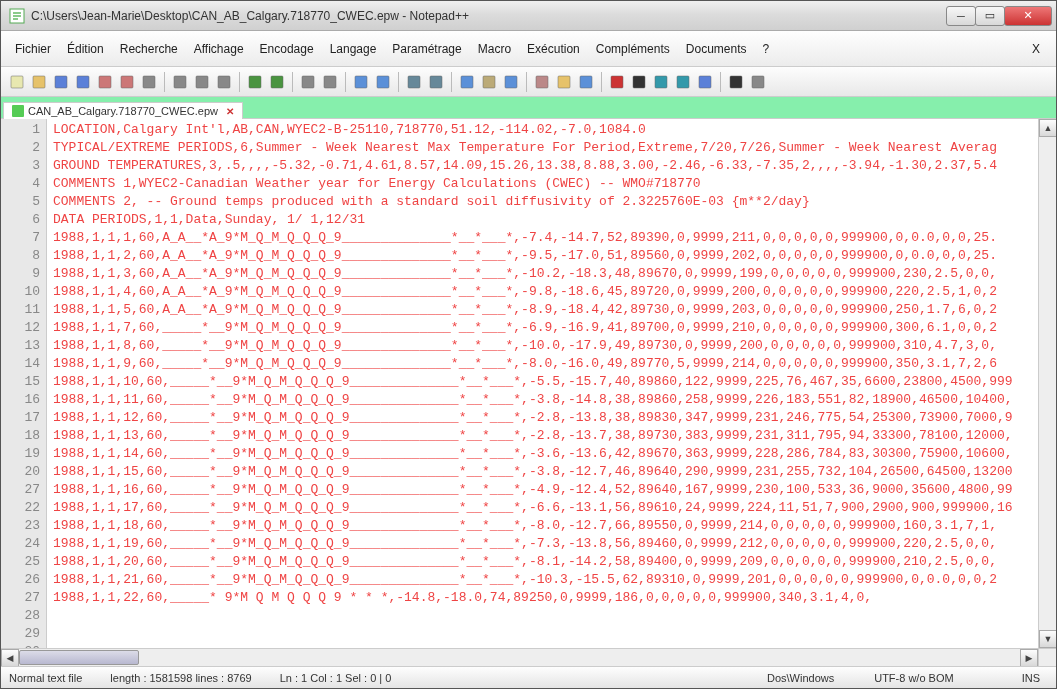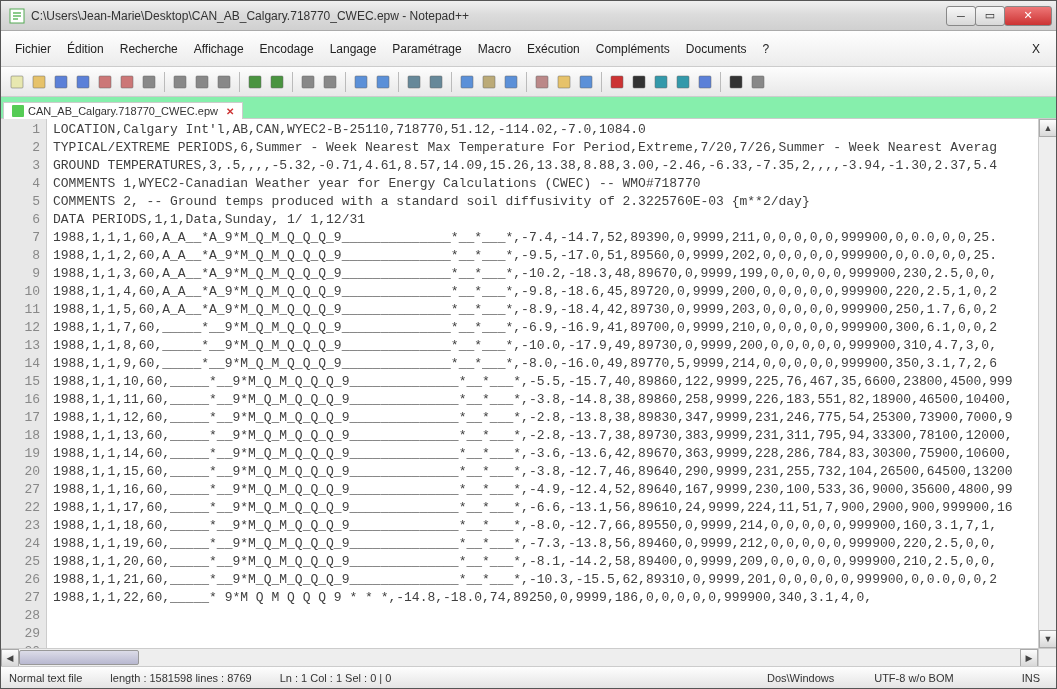--- a/index.html
+++ b/index.html
@@ -17,21 +17,21 @@
   .menubar .right { margin-left: auto; padding-right: 10px; }
   .toolbar { height: 30px; background: linear-gradient(to bottom,#fdfdfd,#e8e8e8); border-bottom: 1px solid #ccc; display: flex; align-items: center; padding: 0 6px; gap: 2px; }
   .tbtn { width: 20px; height: 20px; border: 1px solid transparent; display:flex; align-items:center; justify-content:center; border-radius:2px; }
   .tsep { width: 1px; height: 20px; background: #bbb; margin: 0 3px; }
   .tabbar { height: 22px; background: #86efac; border-bottom: 1px solid #ccc; display: flex; align-items: flex-end; padding-left: 2px; }
   .tab { background: #fff; border: 1px solid #ccc; border-bottom: none; padding: 2px 8px; font-size: 11px; color: #333; display: flex; align-items: center; gap: 4px; position: relative; top: 1px; }
   .tab .tabfileicon { width:12px; height:12px; background:#5c5; border-radius:1px; }
   .tab .closetab { font-size: 10px; color: #c33; margin-left: 4px; font-weight:bold;}
   .editor-area { flex: 1; display: flex; overflow: hidden; background: #fff; position: relative; }
   .gutter { width: 46px; background: #e8e8e8; border-right: 1px solid #ccc; text-align: right; padding: 2px 6px 0 0; color: #888; font-family: Consolas, "Courier New", monospace; font-size: 13px; line-height: 18px; }
-  .code { flex: 1; padding: 2px 0 0 6px; font-family: Consolas, "Courier New", monospace; font-size: 13px; line-height: 18px; white-space: nowrap; overflow: hidden; color: #404040; position:relative;}
+  .code { flex: 1; padding: 2px 0 0 6px; font-family: Consolas, "Courier New", monospace; font-size: 13px; line-height: 18px; white-space: nowrap; overflow: hidden; color: #ef4444; position:relative;}
   .scroll-v { position:absolute; right:0; top:0; bottom:18px; width:18px; background:#f0f0f0; border-left:1px solid #ccc; display:flex; flex-direction:column;}
   .scroll-v .arrow, .scroll-h .arrow { height:18px; width:18px; background:linear-gradient(to bottom,#fdfdfd,#d8d8d8); border:1px solid #aaa; display:flex;align-items:center;justify-content:center; font-size:9px; color:#444;}
   .scroll-v .track { flex:1; background:#eee;}
   .scroll-h { position:absolute; left:0; right:18px; bottom:0; height:18px; background:#f0f0f0; border-top:1px solid #ccc; display:flex;}
   .scroll-h .arrow {}
   .scroll-h .track { flex:1; background:#eee; position:relative;}
   .scroll-h .thumb { position:absolute; left:0; top:1px; bottom:1px; width:120px; background:linear-gradient(to bottom,#dcdce8,#b8b8d0); border:1px solid #999; border-radius:2px;}
   .scroll-corner { position:absolute; right:0; bottom:0; width:18px; height:18px; background:#eee; border-left:1px solid #ccc; border-top:1px solid #ccc;}
   .statusbar { height: 22px; background: linear-gradient(to bottom,#fefefe,#e4e4e4); border-top: 1px solid #ccc; display: flex; align-items: center; padding: 0 8px; font-size: 11px; color: #333; justify-content: flex-end; }
   .statusbar .seg { margin-right: 28px; }

